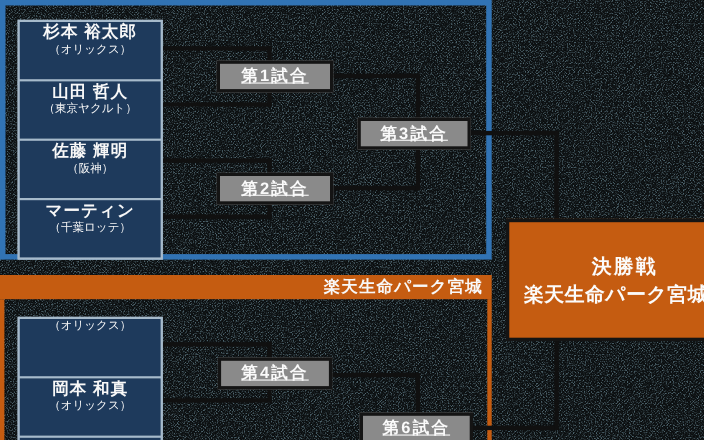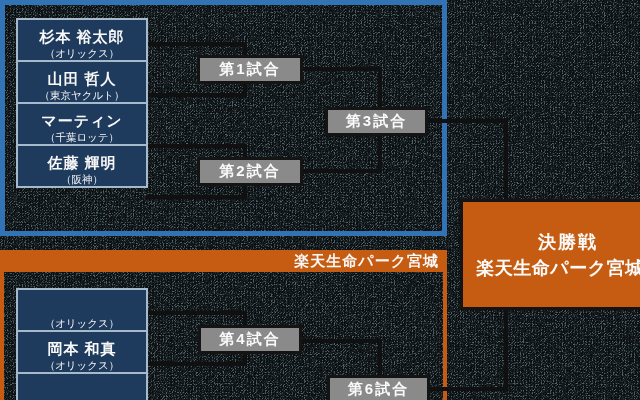--- a/index.html
+++ b/index.html
@@ -17,31 +17,31 @@
     text-align:right;padding-right:8px;letter-spacing:1px;}
   .strip{position:absolute;width:4px;background:#c55c11;z-index:1;}
   .strip.left{left:0;top:272px;height:128px;}
   .strip.right{left:443px;top:272px;height:128px;}
 
   .panel{position:absolute;left:16px;width:132px;box-sizing:border-box;
     border:2px solid #a6bacb;background:#a6bacb;display:flex;
     flex-direction:column;gap:2px;z-index:4;}
   .panel.top{top:18px;}
   .panel.bottom{top:288px;}
-  .cell{height:40px;background:#1e3a5c;color:#f8f8f8;display:flex;
-    flex-direction:column;align-items:center;justify-content:flex-end;}
+  .cell{height:52px;background:#1e3a5c;color:#f8f8f8;display:flex;
+    flex-direction:column;align-items:center;justify-content:flex-start;}
   .cell .name{font-size:15px;font-weight:bold;line-height:19px;letter-spacing:1px;}
-  .cell .team{font-size:10.5px;line-height:14px;}
+  .cell .team{font-size:10.5px;line-height:14px;font-family:Liberation Serif, serif;}
 
   .line{position:absolute;background:#101010;z-index:3;}
 
   .match{position:absolute;box-sizing:border-box;background:#8a8a8a;
     border:3px solid #141414;color:#fafafa;font-weight:bold;font-size:15px;
     letter-spacing:2px;display:flex;align-items:center;justify-content:center;
-    z-index:4;}
+    z-index:4;text-decoration:underline;}
   #match1{left:197px;top:55px;width:106px;height:29px;}
   #match2{left:197px;top:157px;width:106px;height:29px;}
   #match3{left:325px;top:107px;width:103px;height:29px;text-align:center;}
   #match4{left:198px;top:325px;width:104px;height:29px;}
   #match6{left:327px;top:375px;width:103px;height:29px;}
 
   .final{position:absolute;left:460px;top:199px;width:200px;height:111px;
     box-sizing:border-box;background:#c55c11;border:3px solid #141414;z-index:4;
     display:flex;flex-direction:column;align-items:center;justify-content:center;
     color:#fbfbfb;font-weight:bold;}
@@ -71,26 +71,26 @@
   <div class="panel top">
     <div class="cell">
       <div class="name">杉本 裕太郎</div>
       <div class="team">（オリックス）</div>
     </div>
     <div class="cell">
       <div class="name">山田 哲人</div>
       <div class="team">（東京ヤクルト）</div>
     </div>
     <div class="cell">
+      <div class="name">佐藤 輝明</div>
+      <div class="team">（阪神）</div>
+    </div>
+    <div class="cell">
       <div class="name">マーティン</div>
       <div class="team">（千葉ロッテ）</div>
-    </div>
-    <div class="cell">
-      <div class="name">佐藤 輝明</div>
-      <div class="team">（阪神）</div>
     </div>
   </div>
 
   <div class="panel bottom">
     <div class="cell">
       <div class="team">（オリックス）</div>
     </div>
     <div class="cell">
       <div class="name">岡本 和真</div>
       <div class="team">（オリックス）</div>

